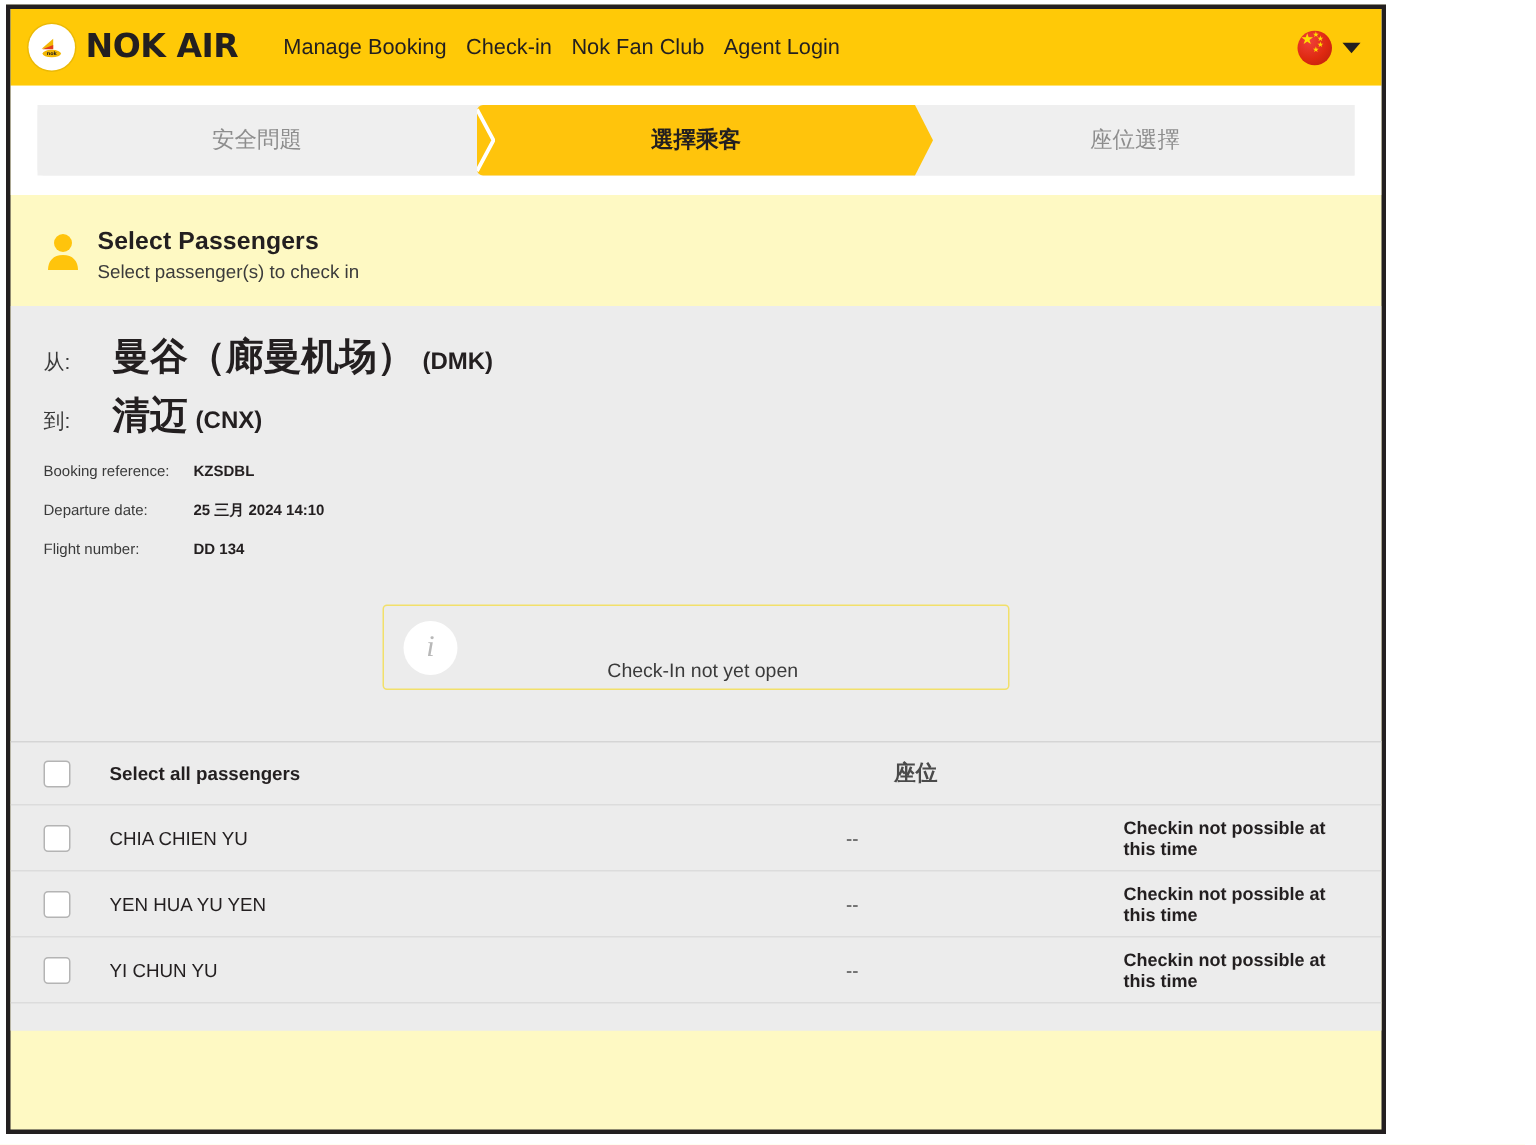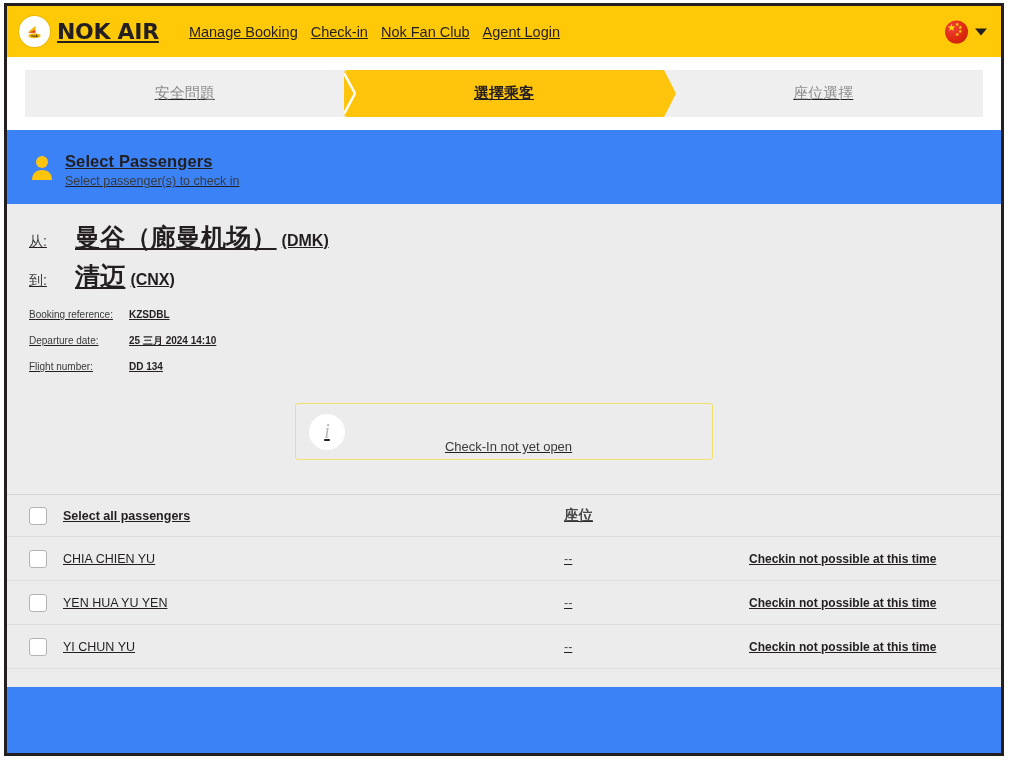--- a/index.html
+++ b/index.html
@@ -14,27 +14,26 @@
     overflow: hidden;
     font-family: "Liberation Sans", "DejaVu Sans", sans-serif;
     color: #231f20;
   }
 
   
   .browser-frame {
     position: absolute;
     left: 4px;
     top: 3px;
-    width: 1000px;
+    width: 920px;
     height: 753px;
     border: 3px solid #231f20;
     box-sizing: border-box;
-    background: #3b82f6;
+    background: #fef9c3;
     overflow: hidden;
-    text-decoration: underline;
   }
 
   
   .topnav {
     height: 51px;
     background: #ffc907;
     display: flex;
     align-items: center;
     padding: 0 14px 0 12px;
     box-sizing: border-box;
@@ -281,40 +280,40 @@
   }
   .pax-row.header {
     border-top: 1px solid #d5d5d5;
     height: 42px;
   }
   .pax-row .c-name {
     flex: none;
     width: 535px;
     display: flex;
     align-items: center;
-    gap: 16px;
+    gap: 26px;
   }
   .pax-row .c-seat {
     flex: none;
     width: 185px;
     font-size: 12.5px;
     color: #4a4a4a;
   }
   .pax-row .c-status {
     flex: 1;
     font-size: 12px;
     font-weight: 700;
     color: #231f20;
   }
   .col-head {
     font-size: 13px;
     font-weight: 700;
     color: #231f20;
   }
-  .col-head.seat { font-size: 14.5px; }
+  .col-head.seat { font-size: 14.5px; margin-left: 32px; }
   .cbox {
     width: 16px;
     height: 16px;
     border: 1px solid #b4b4b4;
     border-radius: 3px;
     background: #ffffff;
     flex: none;
     cursor: pointer;
   }
   .pax-name {

